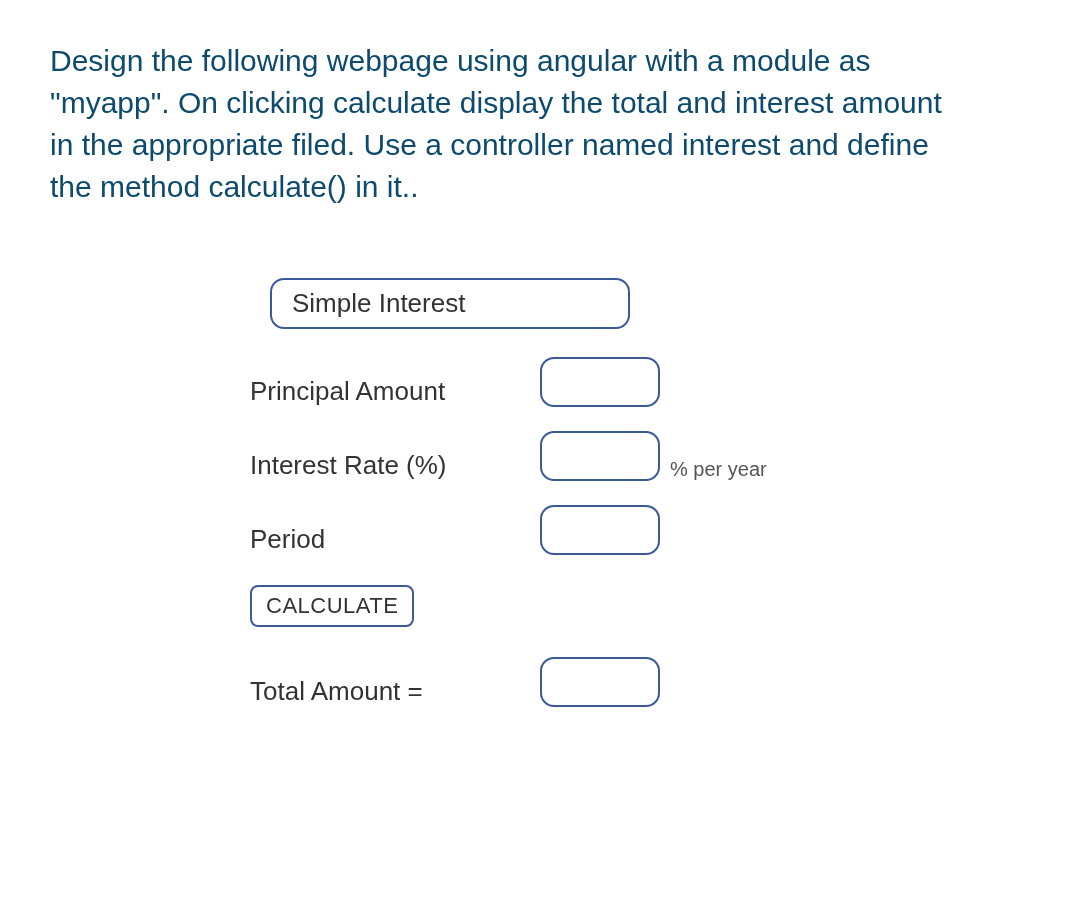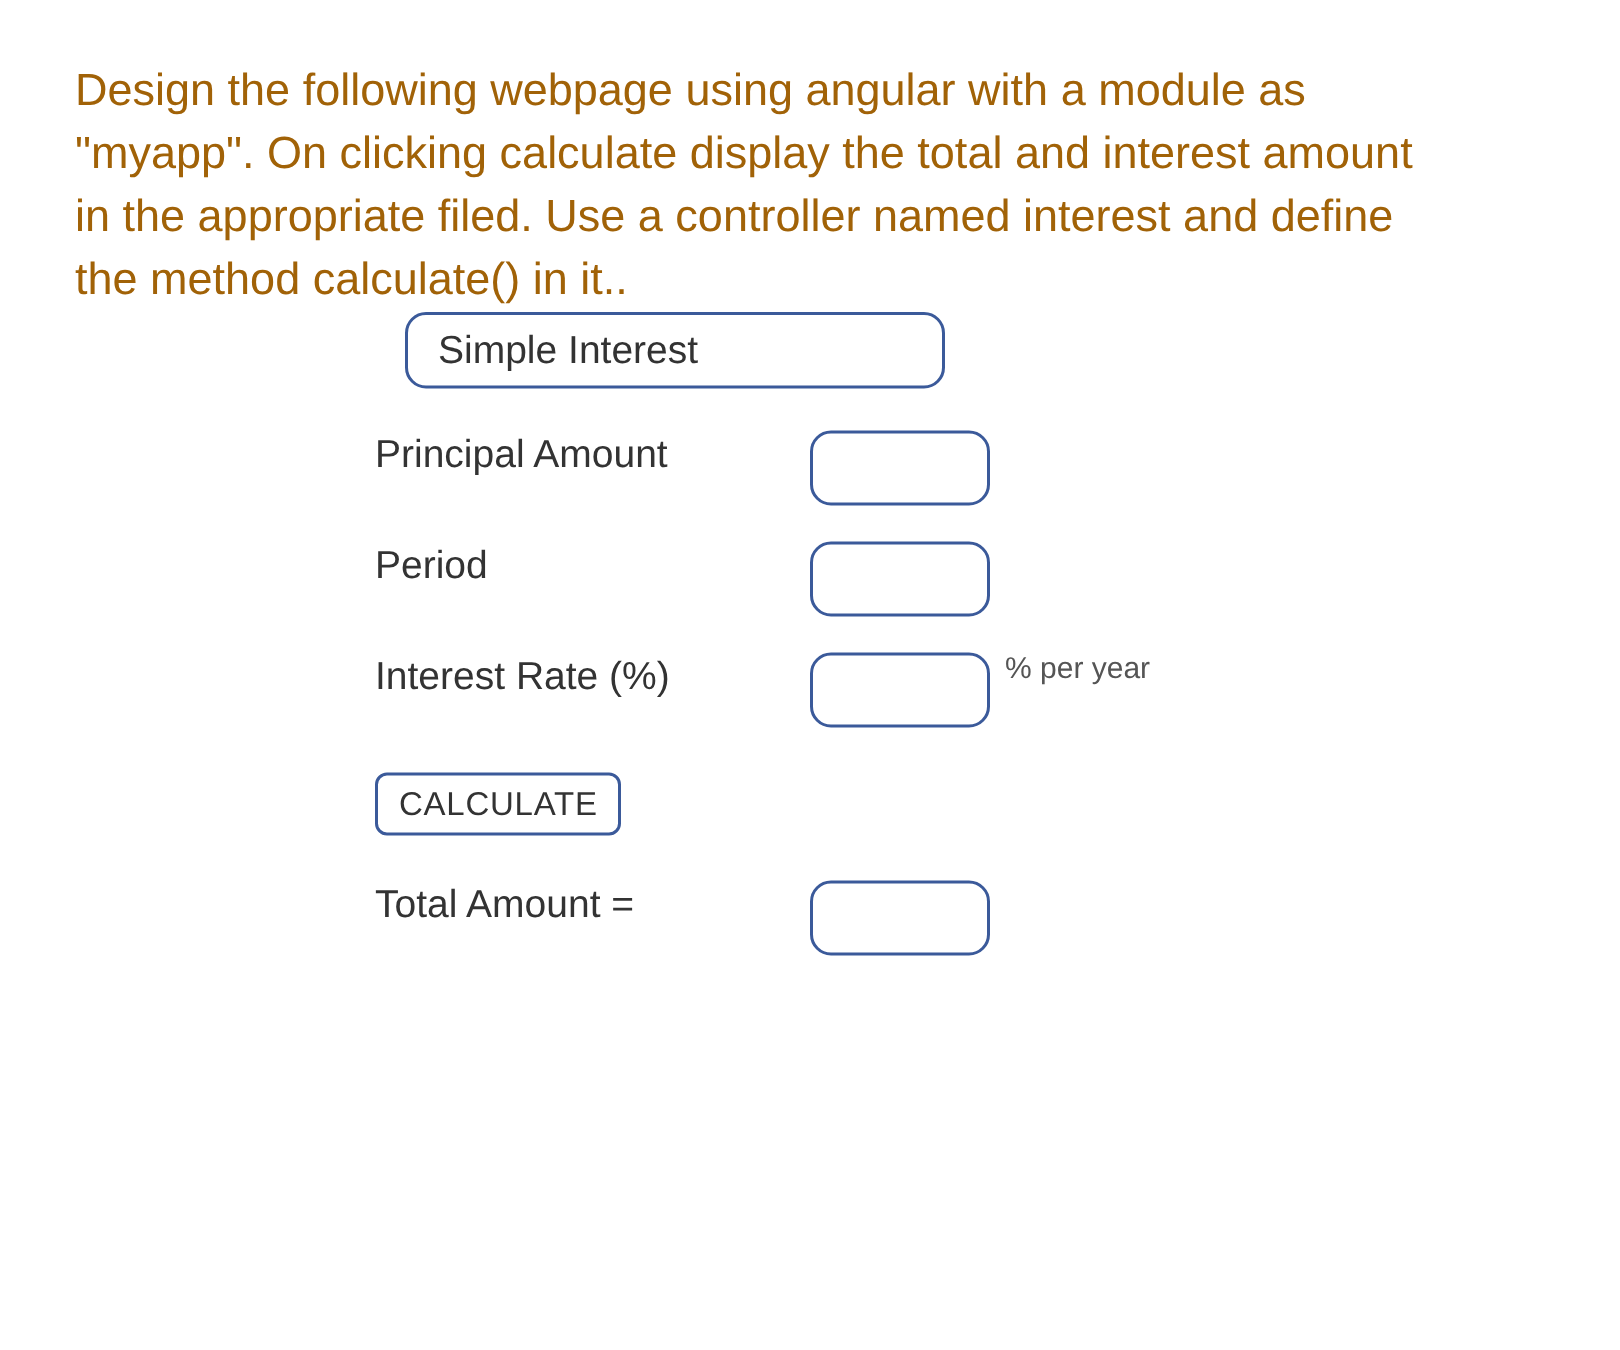--- a/index.html
+++ b/index.html
@@ -10,40 +10,41 @@
     body {
       font-family: 'Segoe UI', Arial, sans-serif;
       background: #ffffff;
       padding: 40px 50px;
       width: 1080px;
       color: #1a1a1a;
     }
     .instructions {
       font-size: 30px;
       line-height: 1.4;
-      color: #a16207;
+      color: #0c4a6e;
+      margin-bottom: 70px;
       max-width: 900px;
     }
     .form-area {
       padding-left: 200px;
     }
     .title-box {
       display: inline-block;
       border: 2.5px solid #3b5a9a;
       border-radius: 14px;
       padding: 8px 20px;
       font-size: 26px;
       color: #333;
       min-width: 360px;
       margin-left: 20px;
       margin-bottom: 28px;
     }
     .row {
       display: flex;
-      align-items: flex-start;
+      align-items: flex-end;
       margin-bottom: 24px;
     }
     .label {
       font-size: 26px;
       color: #333;
       width: 290px;
     }
     .field {
       border: 2.5px solid #3b5a9a;
       border-radius: 14px;
@@ -79,28 +80,28 @@
 <div class="form-area">
 
   <div class="title-box">Simple Interest</div>
 
   <div class="row">
     <span class="label">Principal Amount</span>
     <input class="field" type="text" value="" style="">
   </div>
 
   <div class="row">
-    <span class="label">Period</span>
+    <span class="label">Interest Rate (%)</span>
     <input class="field" type="text" value="" style="">
+    <span class="suffix">% per year</span>
   </div>
 
   <div class="row">
-    <span class="label">Interest Rate (%)</span>
+    <span class="label">Period</span>
     <input class="field" type="text" value="" style="">
-    <span class="suffix">% per year</span>
   </div>
 
   <button class="calc-button">CALCULATE</button>
 
   <div class="row">
     <span class="label">Total Amount  =</span>
     <input class="field" type="text" value="" style="">
   </div>
 
 

